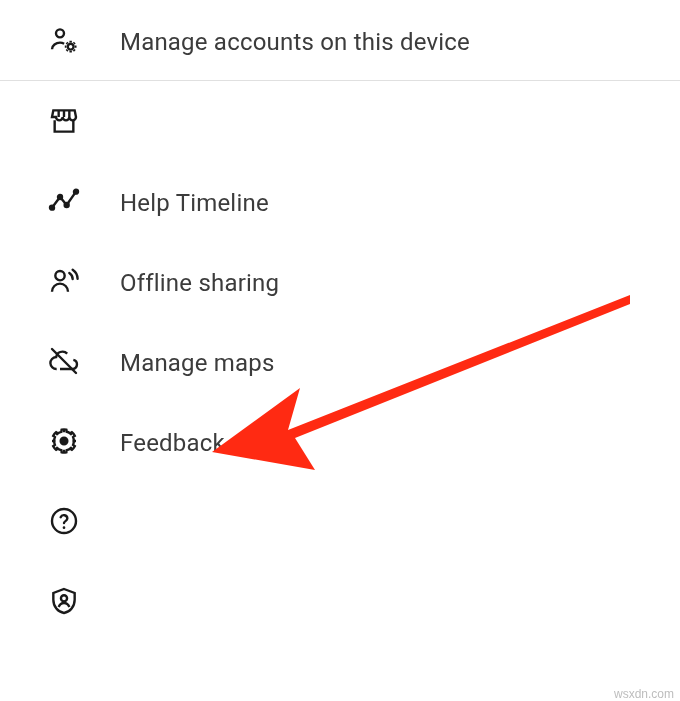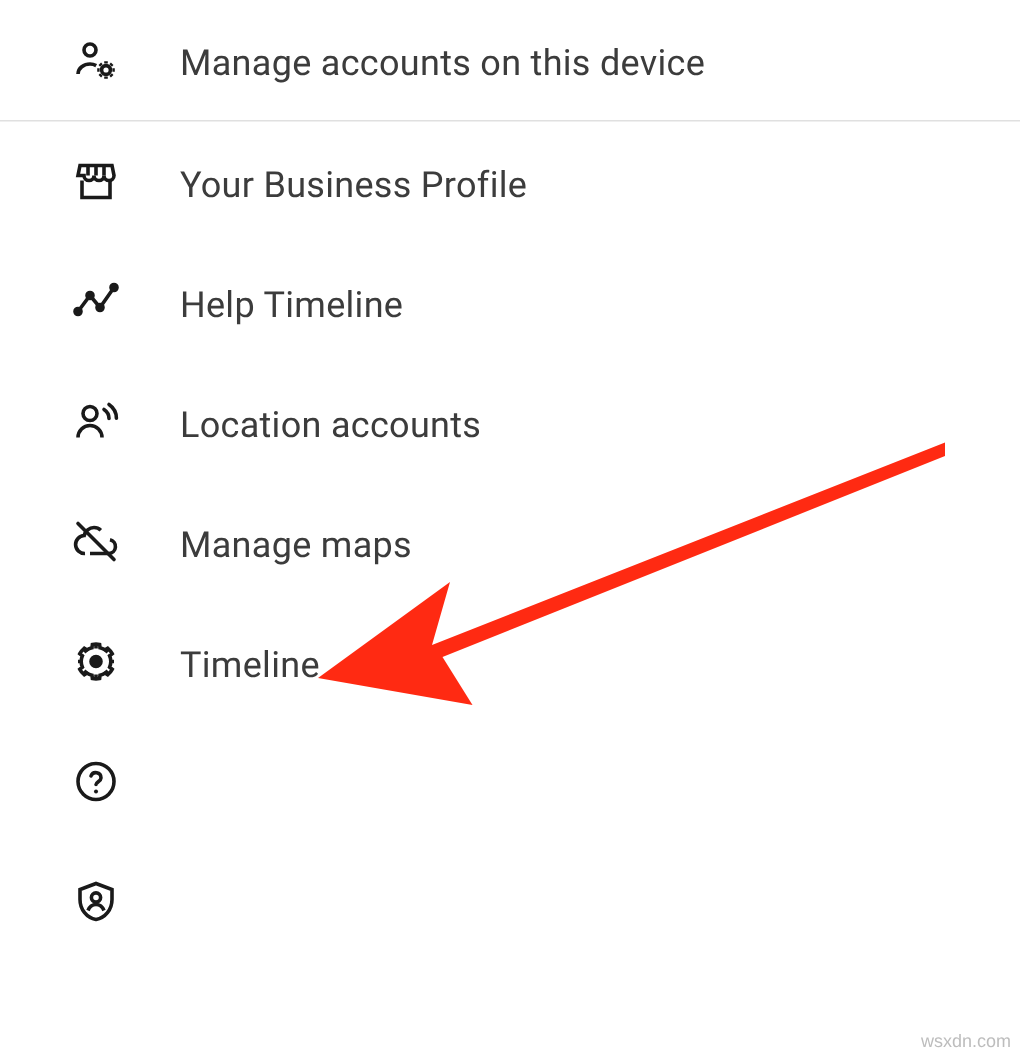--- a/index.html
+++ b/index.html
@@ -80,21 +80,20 @@
   <li class="divider"></li>
 
   <li class="menu-item">
     <span class="menu-icon">
       <svg viewBox="0 0 24 24" stroke-width="1.8">
         <path d="M4 4h16l1 5c0 1.5-1.2 2.5-2.5 2.5S16 10.5 16 9c0 1.5-1.2 2.5-2.5 2.5S11 10.5 11 9c0 1.5-1.2 2.5-2.5 2.5S6 10.5 6 9L3 9l1-5z"></path>
         <path d="M5 11.5V20h14v-8.5"></path>
         <path d="M8 4v5M12 4v5M16 4v5"></path>
       </svg>
     </span>
-    <span class="menu-label">Your Business Profile</span>
   </li>
 
   <li class="menu-item">
     <span class="menu-icon">
       <svg viewBox="0 0 24 24" stroke-width="1.8">
         <path d="M3 17l6-8 5 6 7-10"></path>
         <circle cx="3" cy="17" r="1.5" fill="#1a1a1a"></circle>
         <circle cx="9" cy="9" r="1.5" fill="#1a1a1a"></circle>
         <circle cx="14" cy="15" r="1.5" fill="#1a1a1a"></circle>
         <circle cx="21" cy="5" r="1.5" fill="#1a1a1a"></circle>
@@ -104,42 +103,42 @@
   </li>
 
   <li class="menu-item">
     <span class="menu-icon">
       <svg viewBox="0 0 24 24" stroke-width="1.8">
         <circle cx="9" cy="8" r="3.5"></circle>
         <path d="M3 20c0-3.3 2.7-6 6-6s6 2.7 6 6"></path>
         <path d="M16 6c1.5 1 2.5 2.7 2.5 4.5M18.5 3.5c2.2 1.5 3.7 4 3.7 6.9" stroke-linecap="round"></path>
       </svg>
     </span>
-    <span class="menu-label">Location accounts</span>
+    <span class="menu-label">Offline sharing</span>
   </li>
 
   <li class="menu-item">
     <span class="menu-icon">
       <svg viewBox="0 0 24 24" stroke-width="1.8">
         <path d="M6.5 18a4.5 4.5 0 0 1-.4-9c.5-2.3 2.5-4 4.9-4 1.3 0 2.5.5 3.4 1.4M19 11.1A3.5 3.5 0 0 1 18.5 18H9"></path>
         <path d="M3 3l18 18" stroke-linecap="round"></path>
       </svg>
     </span>
     <span class="menu-label">Manage maps</span>
   </li>
 
   <li class="menu-item">
     <span class="menu-icon">
       <svg viewBox="0 0 24 24" stroke-width="1.8">
         <circle cx="12" cy="12" r="2.5" fill="#1a1a1a"></circle>
         <path d="M12 3v2.5M12 18.5V21M21 12h-2.5M5.5 12H3M18.4 5.6l-1.8 1.8M7.4 16.6l-1.8 1.8M18.4 18.4l-1.8-1.8M7.4 7.4L5.6 5.6"></path>
         <path d="M19.4 12a7.4 7.4 0 0 1-.6 2.9l1.3 1a9 9 0 0 1-2.2 2.7l-1.3-.8a7.4 7.4 0 0 1-2.6 1.1l-.2 1.6a9 9 0 0 1-3.6 0l-.2-1.6a7.4 7.4 0 0 1-2.6-1.1l-1.3.8a9 9 0 0 1-2.2-2.7l1.3-1A7.4 7.4 0 0 1 4.6 12c0-1 .2-2 .6-2.9l-1.3-1A9 9 0 0 1 6.1 5.4l1.3.8A7.4 7.4 0 0 1 10 5.1l.2-1.6a9 9 0 0 1 3.6 0l.2 1.6c1 .2 1.8.6 2.6 1.1l1.3-.8a9 9 0 0 1 2.2 2.7l-1.3 1c.4.9.6 1.9.6 2.9z"></path>
       </svg>
     </span>
-    <span class="menu-label">Timeline</span>
+    <span class="menu-label">Feedback</span>
   </li>
 
   <li class="menu-item">
     <span class="menu-icon">
       <svg viewBox="0 0 24 24" stroke-width="1.8">
         <circle cx="12" cy="12" r="9"></circle>
         <path d="M9.5 9.2a2.6 2.6 0 0 1 5 1c0 1.7-2.5 2-2.5 3.3" stroke-linecap="round"></path>
         <circle cx="12" cy="17" r="1" fill="#1a1a1a" stroke="none"></circle>
       </svg>
     </span>

